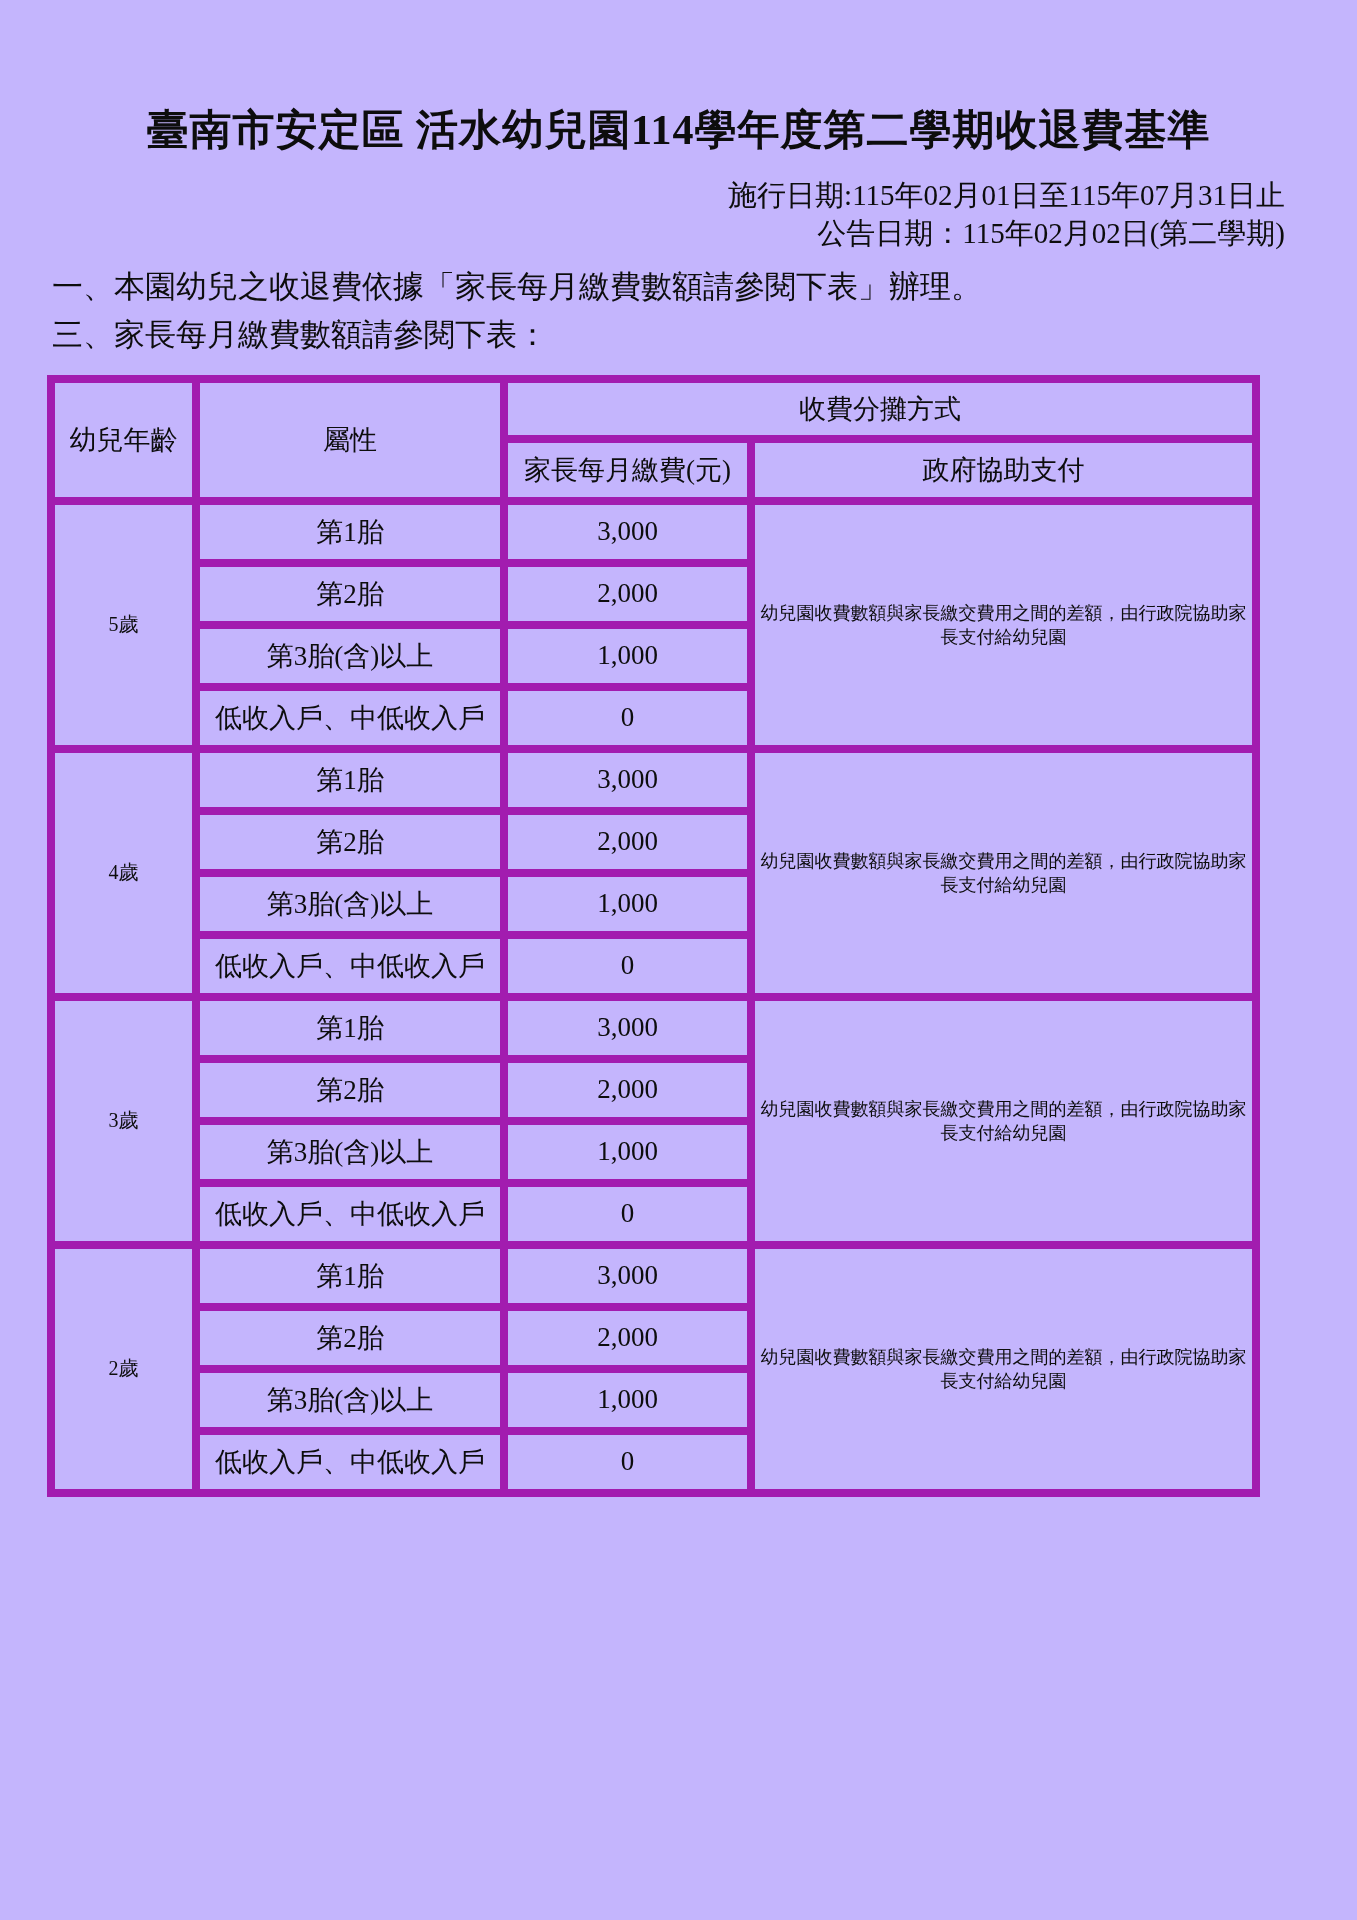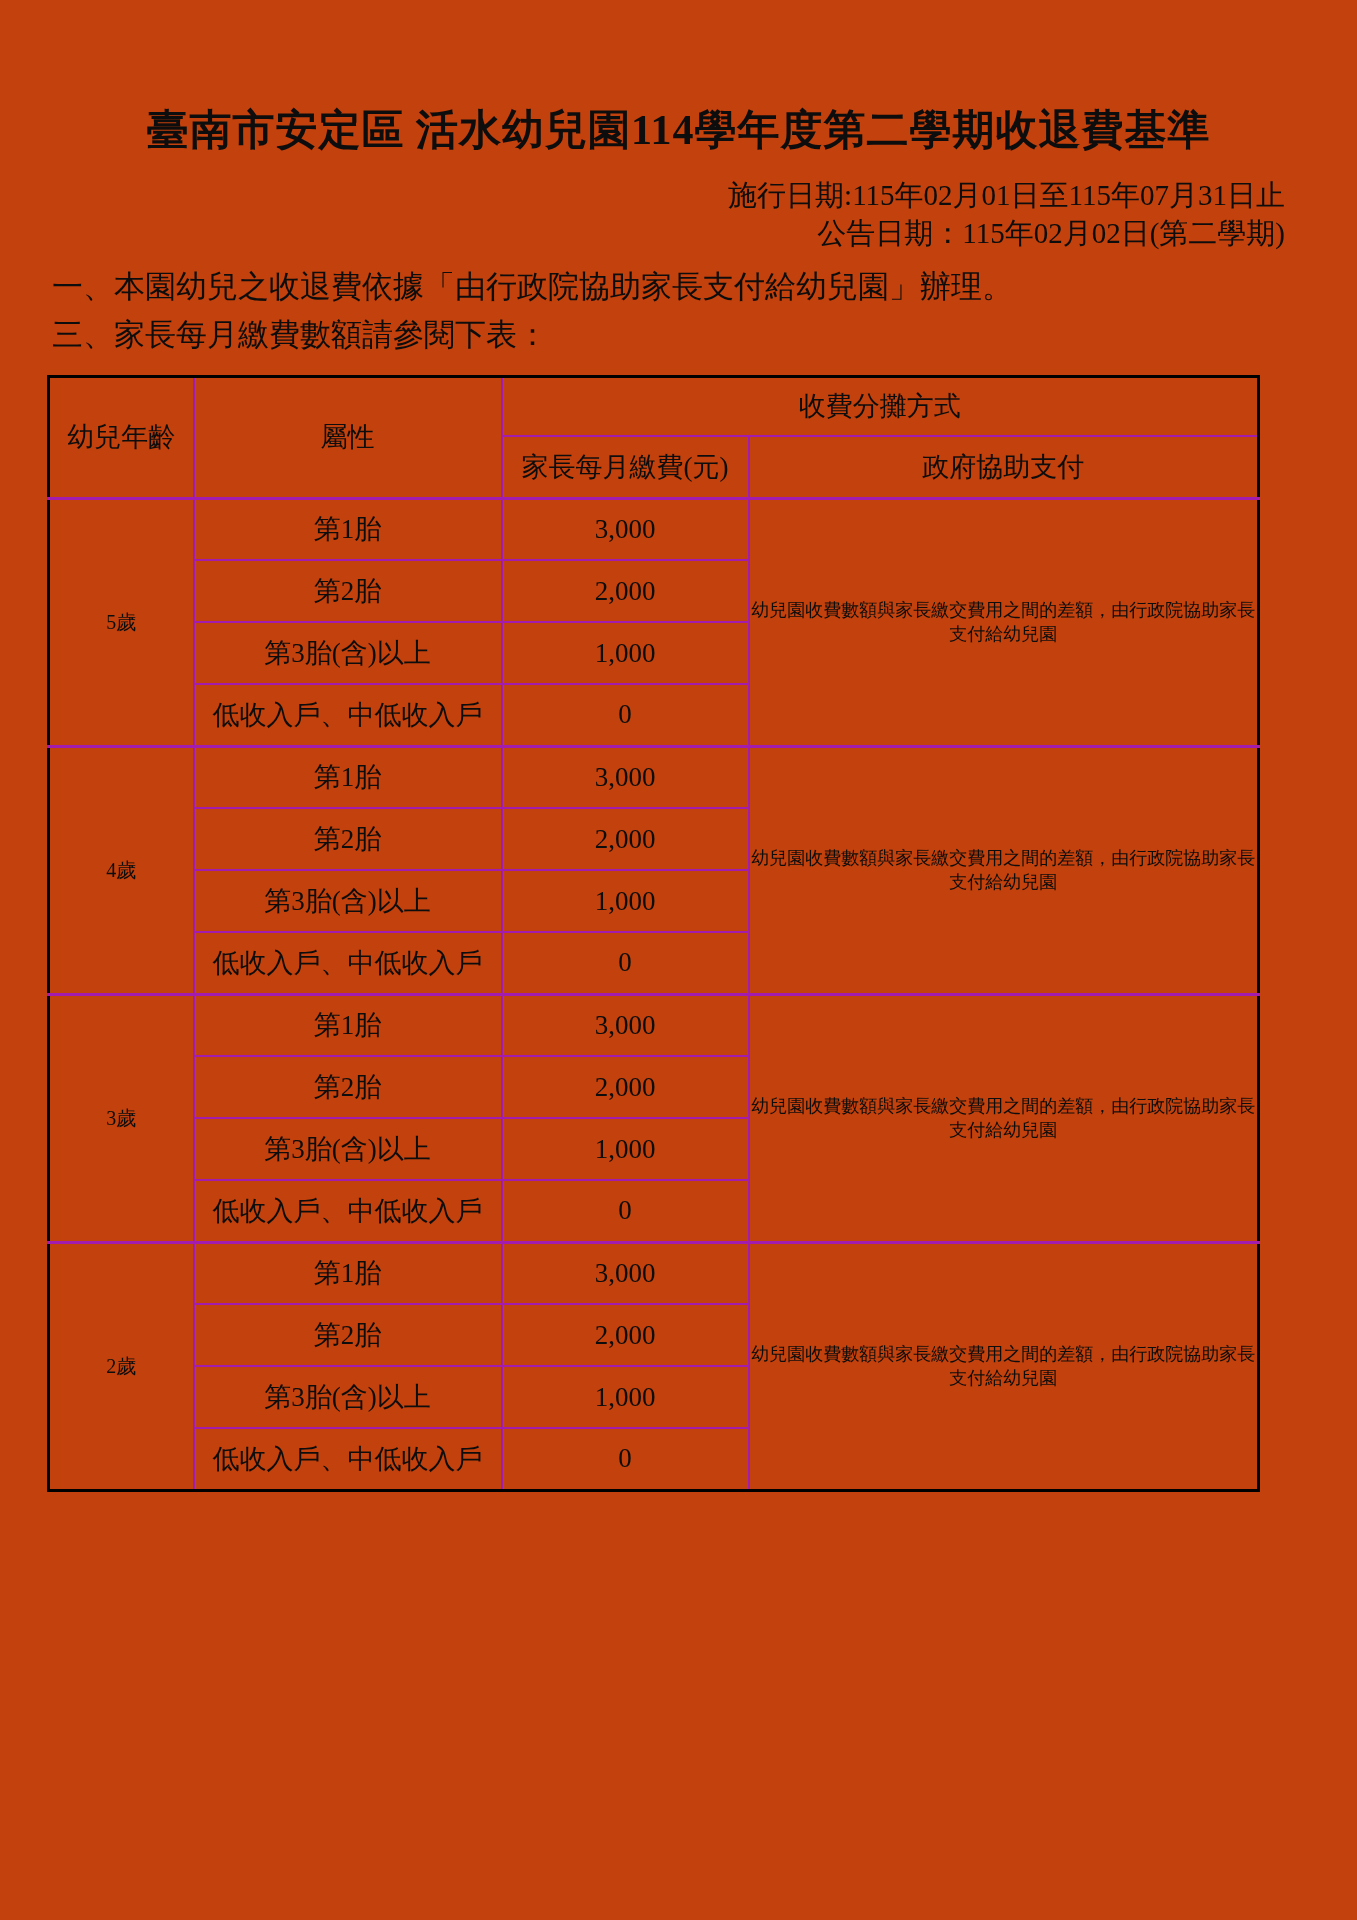--- a/index.html
+++ b/index.html
@@ -2,21 +2,21 @@
 <html><head>
 <meta charset="utf-8">
 <style>
   * { margin: 0; padding: 0; box-sizing: border-box; }
   html, body { background: #e8e8e8; }
   .page {
     position: relative;
     width: 1357px;
     height: 1920px;
     margin: 0 auto;
-    background: #c2410c;
+    background: #c4b5fd;
     color: #111111;
     font-family: "Liberation Serif", "DejaVu Serif", serif;
     overflow: hidden;
   }
   .title {
     padding-top: 102px;
     text-align: center;
     font-size: 42px;
     font-weight: bold;
     letter-spacing: 1px;
@@ -42,21 +42,21 @@
   .tablewrap { margin: 16px 97px 0 47px; }
   table.fee-table {
     width: 100%;
     border-collapse: collapse;
     border: 3px solid #000;
     table-layout: fixed;
     font-size: 27px;
     color: #0d0d0d;
   }
   table.fee-table th, table.fee-table td {
-    border: 2px solid #a21caf;
+    border: 8px solid #a21caf;
     font-weight: normal;
     text-align: center;
     vertical-align: middle;
     padding: 0;
   }
   tr.hrow1 th { height: 60px; }
   tr.hrow2 th { height: 62px; }
   tbody td { height: 62px; }
   tr.gsep td { border-top-width: 3px; }
   tbody tr:first-child td { border-top-width: 3px; }
@@ -79,21 +79,21 @@
 <div class="page">
 
   <div class="title">臺南市安定區 活水幼兒園114學年度第二學期收退費基準</div>
 
   <div class="dates">
     <div>施行日期:115年02月01日至115年07月31日止</div>
     <div>公告日期：115年02月02日(第二學期)</div>
   </div>
 
   <div class="items">
-    <div>一、本園幼兒之收退費依據「由行政院協助家長支付給幼兒園」辦理。</div>
+    <div>一、本園幼兒之收退費依據「家長每月繳費數額請參閱下表」辦理。</div>
     <div>三、家長每月繳費數額請參閱下表：</div>
   </div>
 
   <div class="tablewrap">
     <table class="fee-table">
       <colgroup>
         <col class="c-age">
           <col class="c-attr">
           <col class="c-fee">
           <col class="c-gov">

